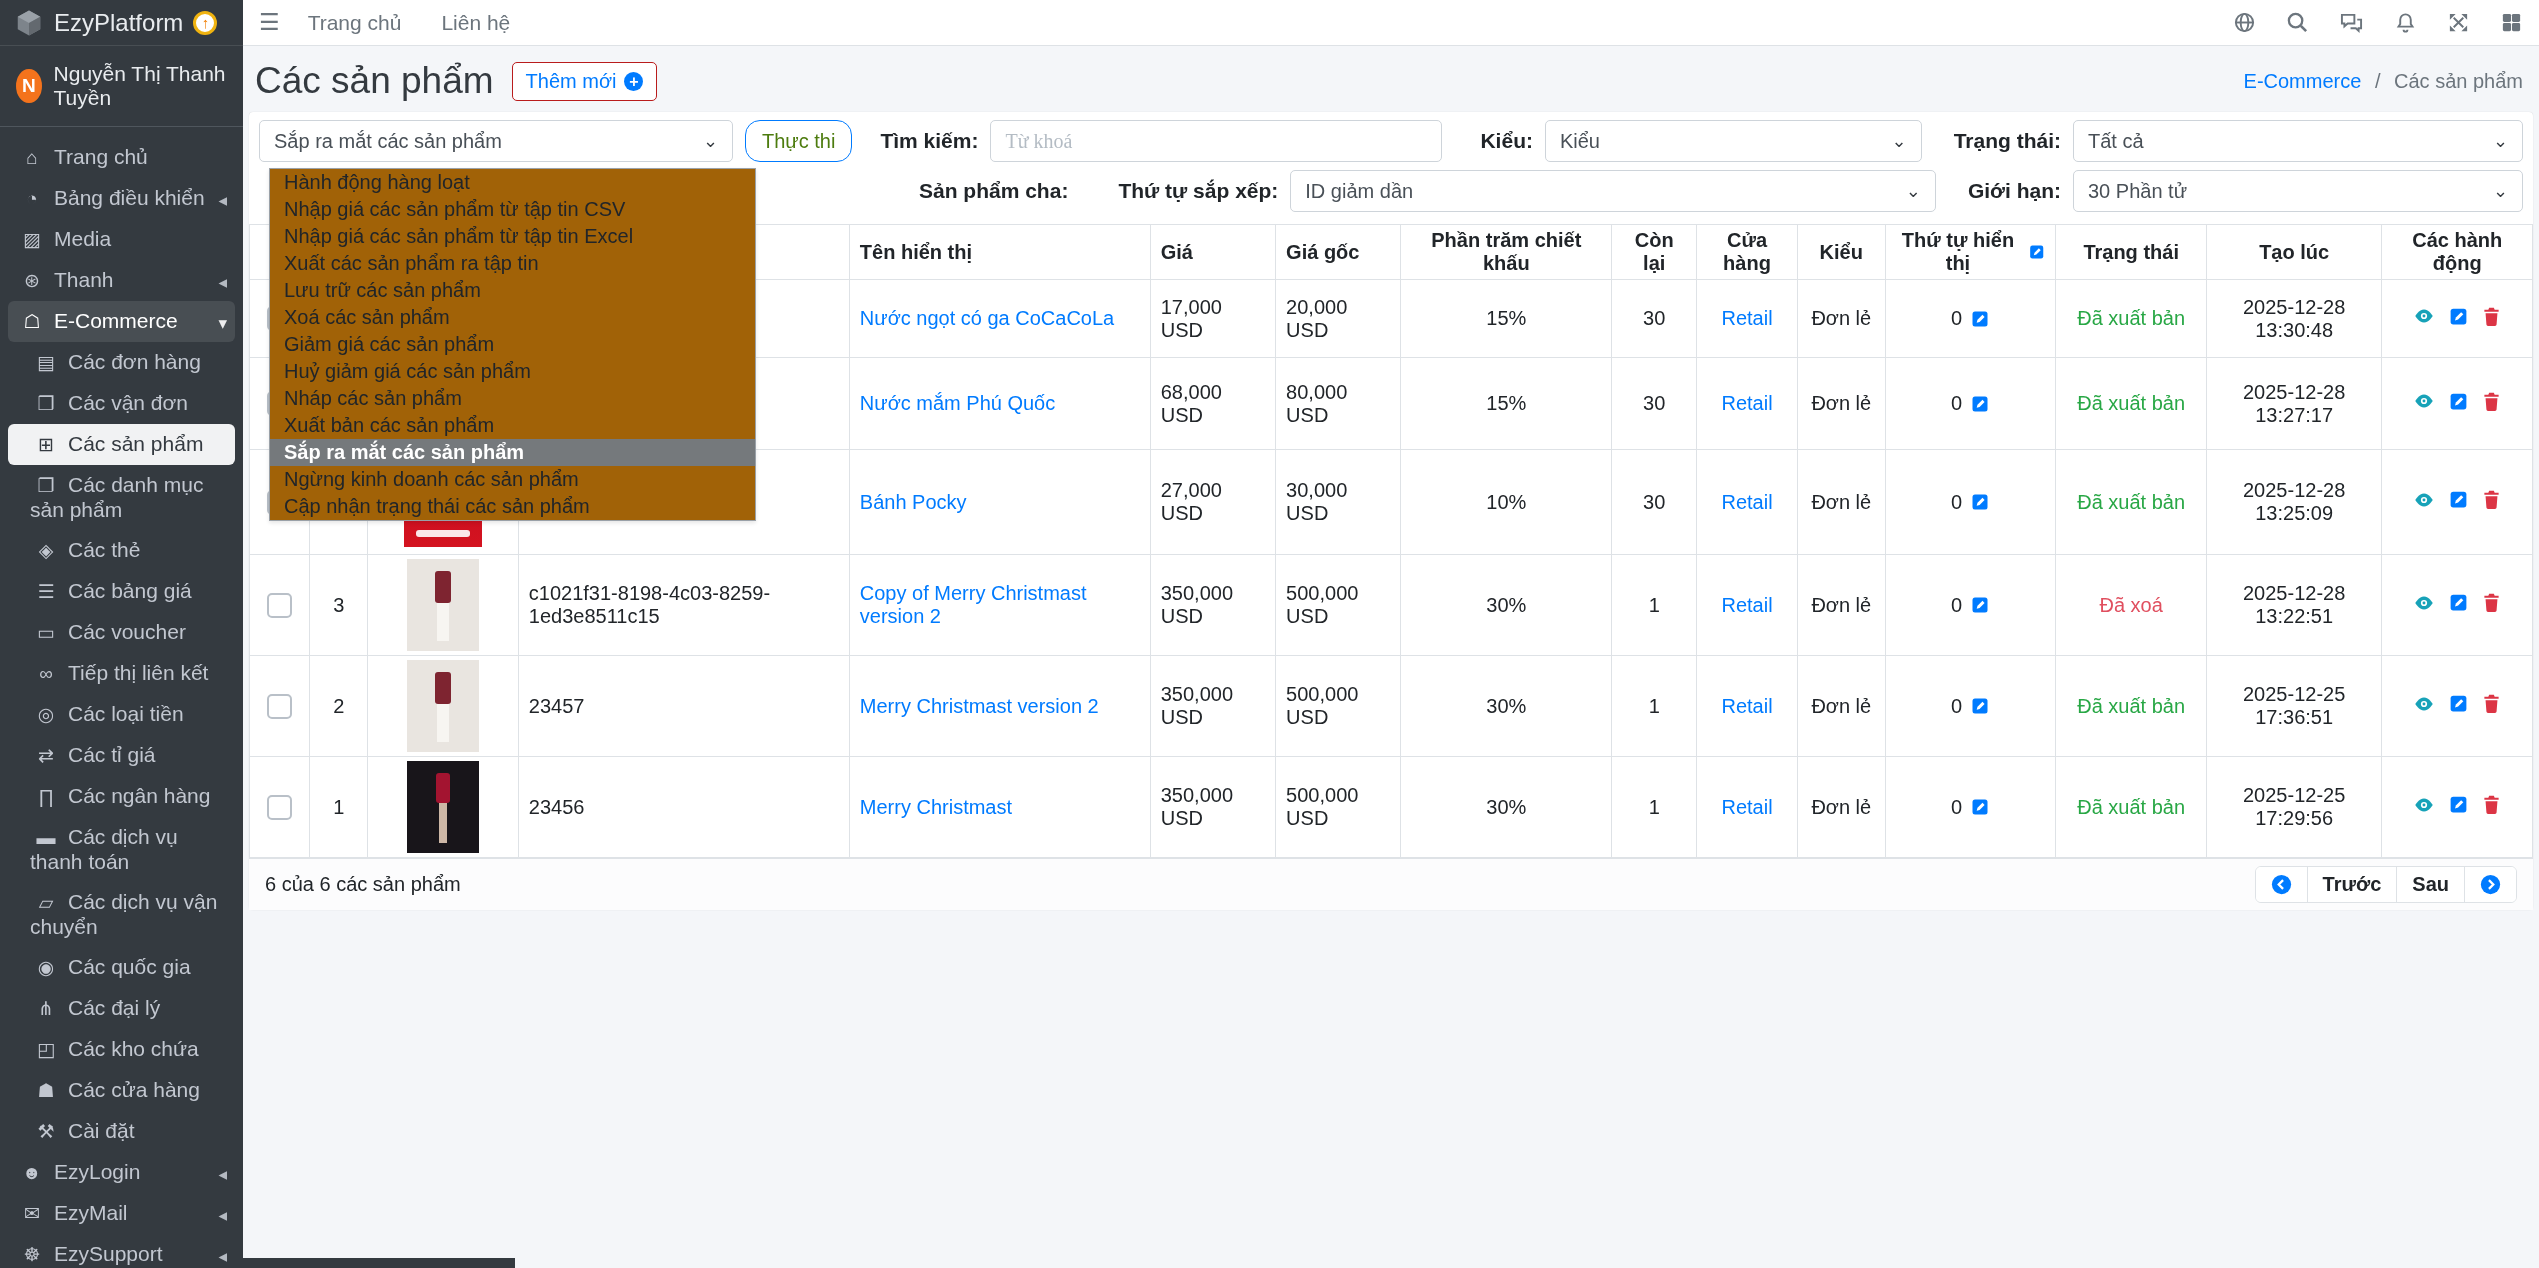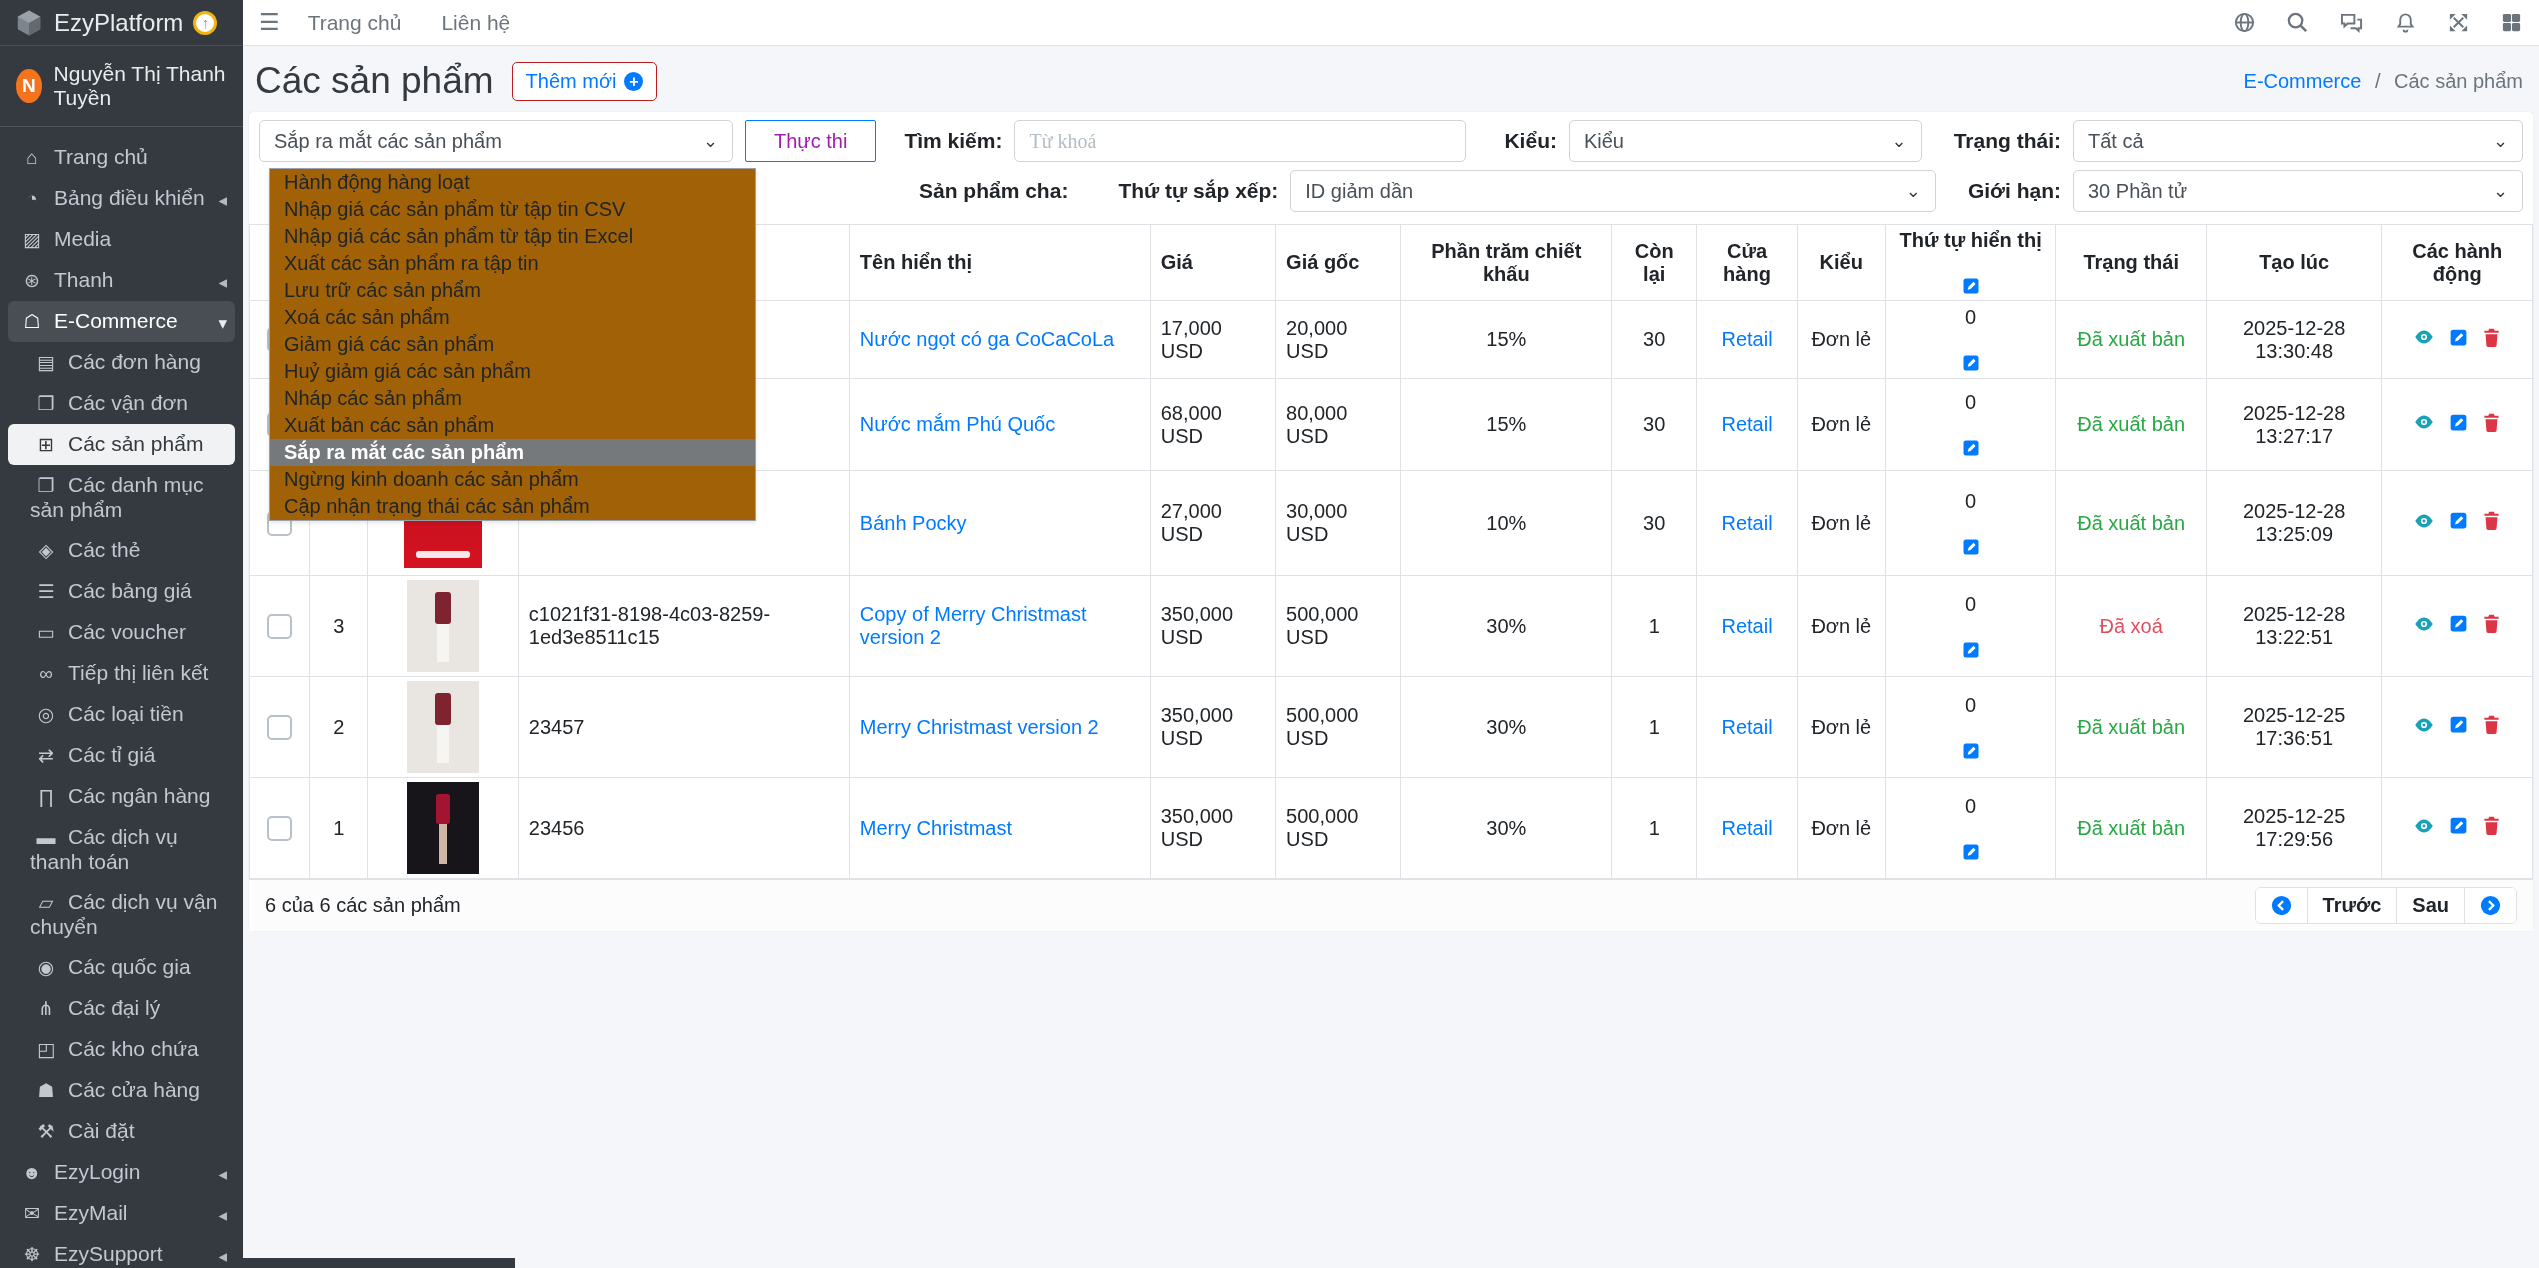--- a/index.html
+++ b/index.html
@@ -65,22 +65,22 @@
   .filters { padding:8px 10px 10px; }
   .f-row { display:flex; align-items:center; margin-bottom:8px; }
   .f-label { font-weight:700; font-size:21px; color:#212529; white-space:nowrap; margin:0 12px; }
   .fake-select { height:42px; border:1px solid #ced4da; border-radius:5px; background:#fff;
     display:flex; align-items:center; justify-content:space-between; padding:0 14px;
     font-size:20px; color:#495057; cursor:pointer; }
   .fake-select .caret { font-size:18px; color:#343a40; margin-left:10px; }
   .f-input { height:42px; border:1px solid #ced4da; border-radius:5px; padding:0 14px;
     font-size:20px; color:#495057; font-family:inherit; }
   .f-input::placeholder { color:#b4bcc4; }
-  .btn-exec { height:42px; border:1px solid #007bff; background:#fff; color:#a21caf;
-    border-radius:2px; font-size:20px; padding:0 28px; margin-left:12px; cursor:pointer;
+  .btn-exec { height:42px; border:1px solid #007bff; background:#fff; color:#4d7c0f;
+    border-radius:15px; font-size:20px; padding:0 16px; margin-left:12px; cursor:pointer;
     font-family:inherit; }
   .w-action { width:474px; }
   .w-search { width:452px;font-family:Liberation Serif, serif; }
   .w-kieu   { flex:1; }
   .w-status { width:450px; }
   .w-parent { width:330px; }
   .w-sort   { flex:1; }
   .w-limit  { width:450px; }
   .row2-offset { margin-left:660px; }
 
@@ -96,21 +96,21 @@
     overflow:hidden; }
   th { height:48px; font-weight:700; color:#212529; }
   th.al,td.al { text-align:left; }
   tbody tr:nth-child(1){height:78px} tbody tr:nth-child(2){height:92px}
   tbody tr:nth-child(3){height:105px} tbody tr:nth-child(4){height:89px}
   tbody tr:nth-child(5){height:95px} tbody tr:nth-child(6){height:95px}
   a.tlink { color:#007bff; text-decoration:none; cursor:pointer; }
   .status-green { color:#28a745; } .status-red { color:#e04f5f; }
   .checkbox { display:inline-block; width:25px; height:25px; border:2px solid #b9c0c8;
     border-radius:5px; background:#fff; cursor:pointer; vertical-align:middle; }
-  .order-cell { display:inline-flex; align-items:center; gap:24px;flex-direction:column; }
+  .order-cell { display:inline-flex; align-items:center; gap:8px; }
   .act-icons { display:inline-flex; gap:13px; align-items:center; }
   .act-icons svg { cursor:pointer; }
 
   
   .thumb { margin:0 auto; }
   .img-none { width:72px; height:60px; }
   .img-pocky { width:78px; height:90px; background:linear-gradient(#c40e1e,#d41320);
     position:relative; }
   .img-pocky::before { content:""; position:absolute; left:6px; right:6px; top:4px; height:30px;
     background:repeating-linear-gradient(100deg,#5e0a10 0 5px,#e8e2d5 5px 8px); }

